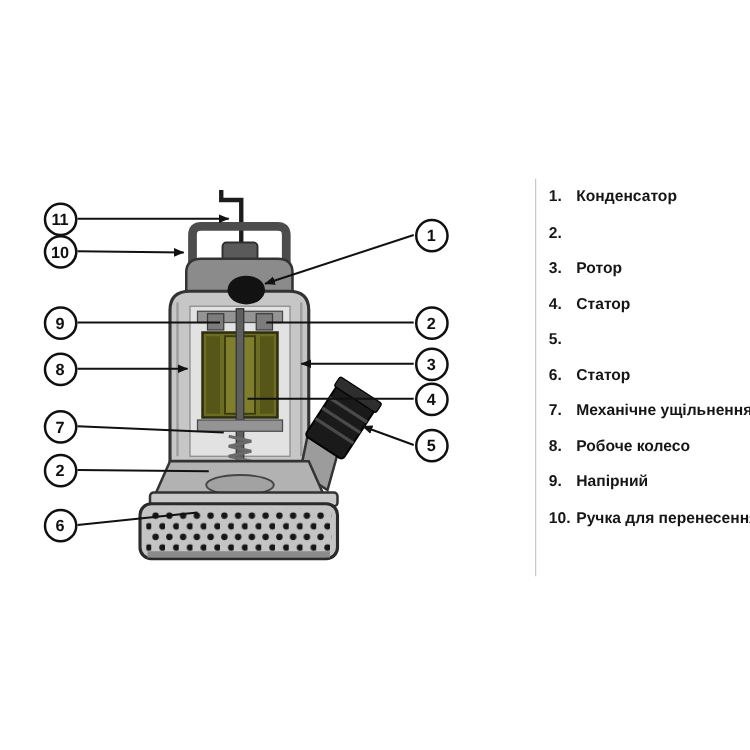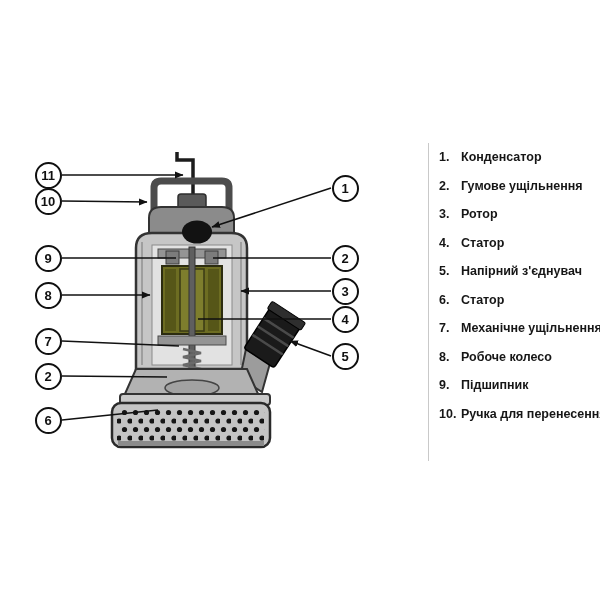--- a/index.html
+++ b/index.html
@@ -130,49 +130,47 @@
 
   <div class="divider"></div>
 
   <div class="legend">
     <div class="legend-item">
       <span class="legend-num">1.</span>
       <span class="legend-label">Конденсатор</span>
     </div>
     <div class="legend-item">
       <span class="legend-num">2.</span>
-      <span class="legend-label">Гумове ущільнення</span>
     </div>
     <div class="legend-item">
       <span class="legend-num">3.</span>
       <span class="legend-label">Ротор</span>
     </div>
     <div class="legend-item">
       <span class="legend-num">4.</span>
       <span class="legend-label">Статор</span>
     </div>
     <div class="legend-item">
       <span class="legend-num">5.</span>
-      <span class="legend-label">Напірний з'єднувач</span>
     </div>
     <div class="legend-item">
       <span class="legend-num">6.</span>
       <span class="legend-label">Статор</span>
     </div>
     <div class="legend-item">
       <span class="legend-num">7.</span>
       <span class="legend-label">Механічне ущільнення</span>
     </div>
     <div class="legend-item">
       <span class="legend-num">8.</span>
       <span class="legend-label">Робоче колесо</span>
     </div>
     <div class="legend-item">
       <span class="legend-num">9.</span>
-      <span class="legend-label">Підшипник</span>
+      <span class="legend-label">Напірний</span>
     </div>
     <div class="legend-item">
       <span class="legend-num">10.</span>
       <span class="legend-label">Ручка для перенесення</span>
     </div>
   </div>
 
 </div>
 
 </body></html>

